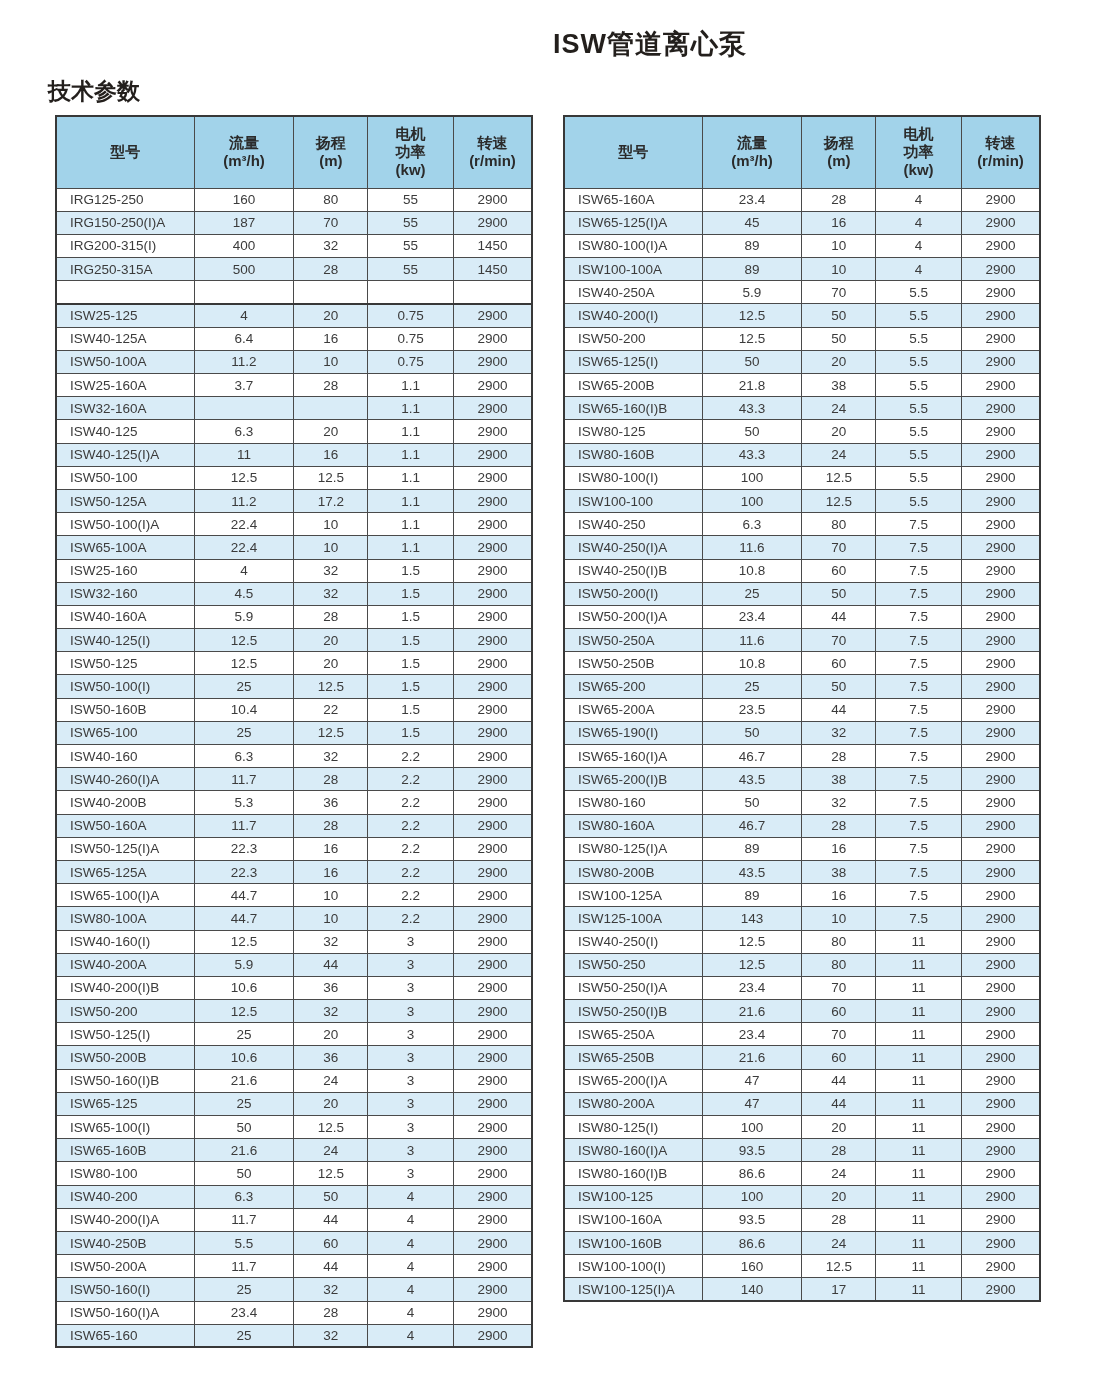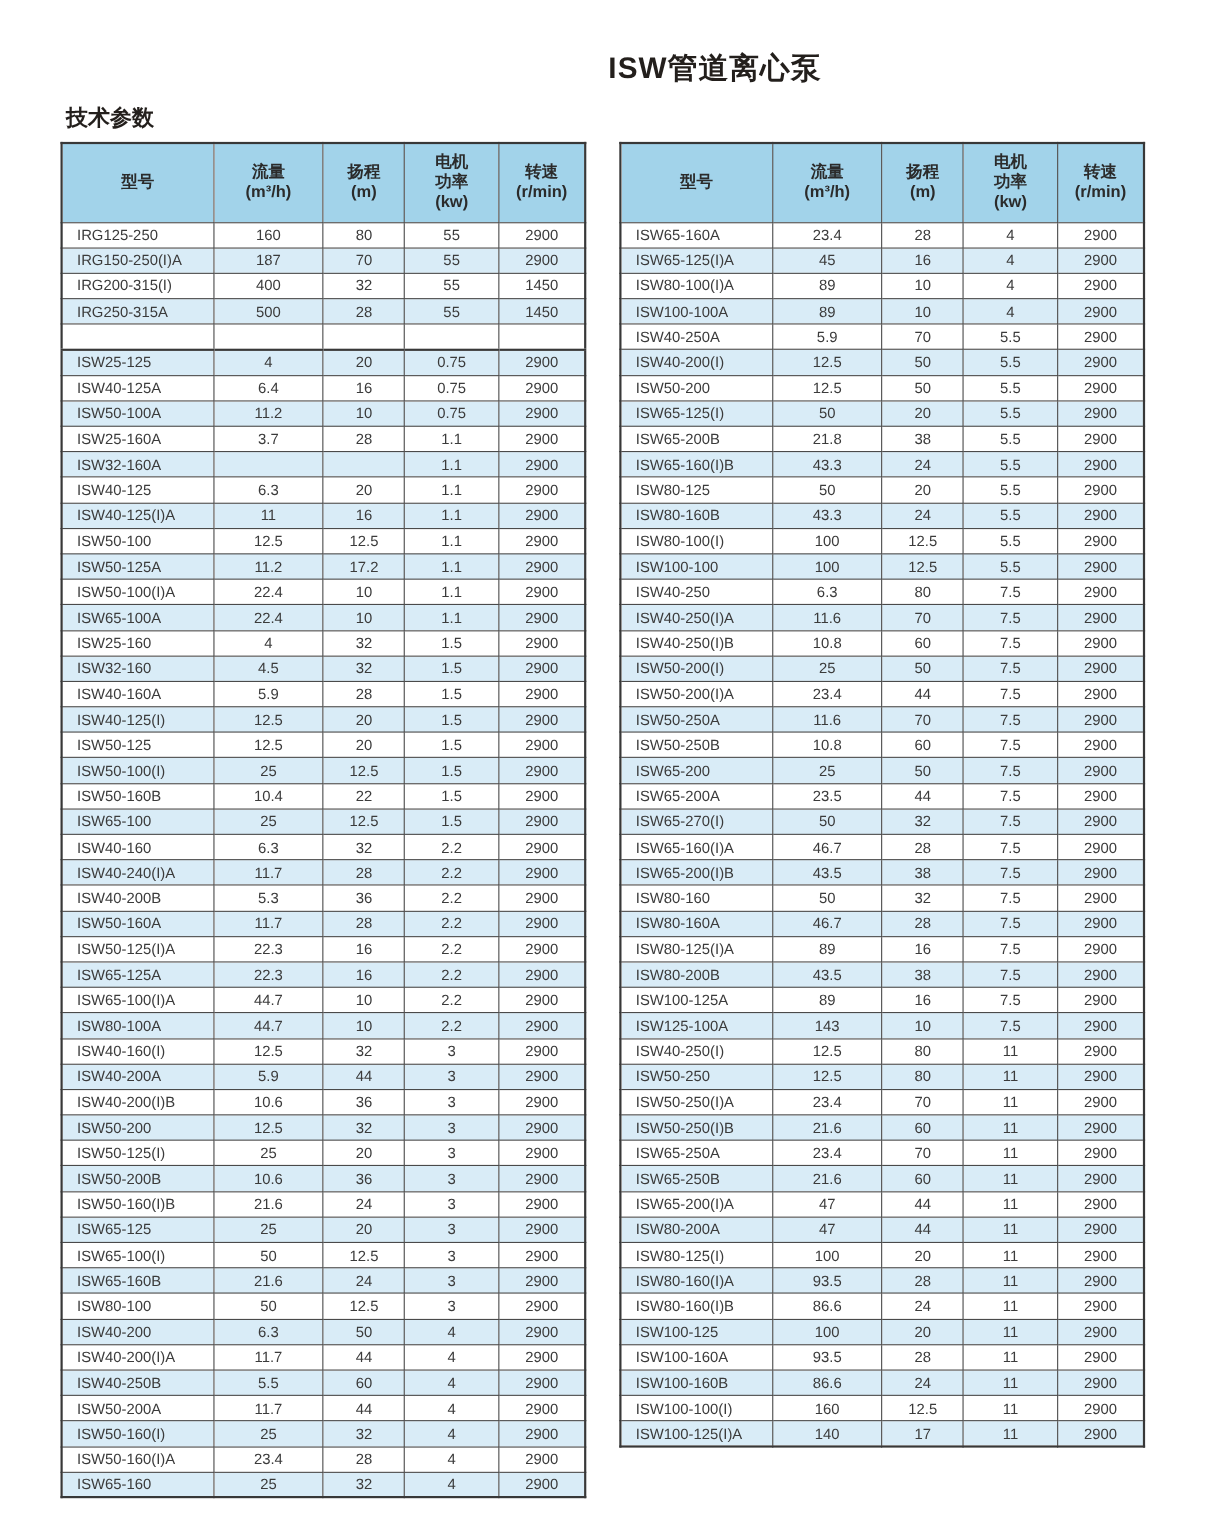--- a/index.html
+++ b/index.html
@@ -11,34 +11,34 @@
   }
   * { box-sizing: border-box; margin: 0; padding: 0; }
   html, body { background: #ffffff; }
   body {
     width: 1100px;
     height: 1400px;
     font-family: "Liberation Sans", "DejaVu Sans", sans-serif;
     color: var(--text);
     position: relative;
   }
-  .page { width: 1100px; height: 1400px; padding-top: 44px; }
+  .page { width: 1100px; height: 1400px; padding-top: 26px; }
   .page-title {
     text-align: center;
     font-size: 27px;
     font-weight: bold;
     letter-spacing: 1px;
     margin-left: 200px;  
     color: #231f1c;
   }
   .section-heading {
-    font-size: 20px;
+    font-size: 23px;
     font-weight: bold;
     color: #231f1c;
-    margin: 14px 0 8px 60px;
+    margin: 14px 0 8px 48px;
   }
   .tables-wrap {
     display: flex;
     gap: 30px;
     margin: 0 55px;
     align-items: flex-start;
   }
   table.spec-table {
     border-collapse: collapse;
     table-layout: fixed;
@@ -283,21 +283,21 @@
             <td>2900</td>
           </tr>
           <tr>
             <td class="model">ISW40-160</td>
             <td>6.3</td>
             <td>32</td>
             <td>2.2</td>
             <td>2900</td>
           </tr>
           <tr>
-            <td class="model">ISW40-240(I)A</td>
+            <td class="model">ISW40-260(I)A</td>
             <td>11.7</td>
             <td>28</td>
             <td>2.2</td>
             <td>2900</td>
           </tr>
           <tr>
             <td class="model">ISW40-200B</td>
             <td>5.3</td>
             <td>36</td>
             <td>2.2</td>
@@ -645,21 +645,21 @@
             <td>2900</td>
           </tr>
           <tr>
             <td class="model">ISW65-200A</td>
             <td>23.5</td>
             <td>44</td>
             <td>7.5</td>
             <td>2900</td>
           </tr>
           <tr>
-            <td class="model">ISW65-270(I)</td>
+            <td class="model">ISW65-190(I)</td>
             <td>50</td>
             <td>32</td>
             <td>7.5</td>
             <td>2900</td>
           </tr>
           <tr>
             <td class="model">ISW65-160(I)A</td>
             <td>46.7</td>
             <td>28</td>
             <td>7.5</td>

